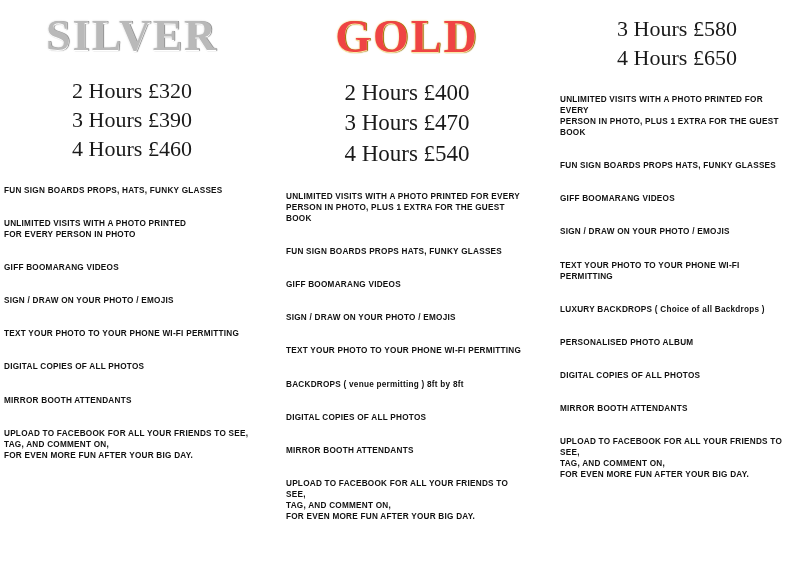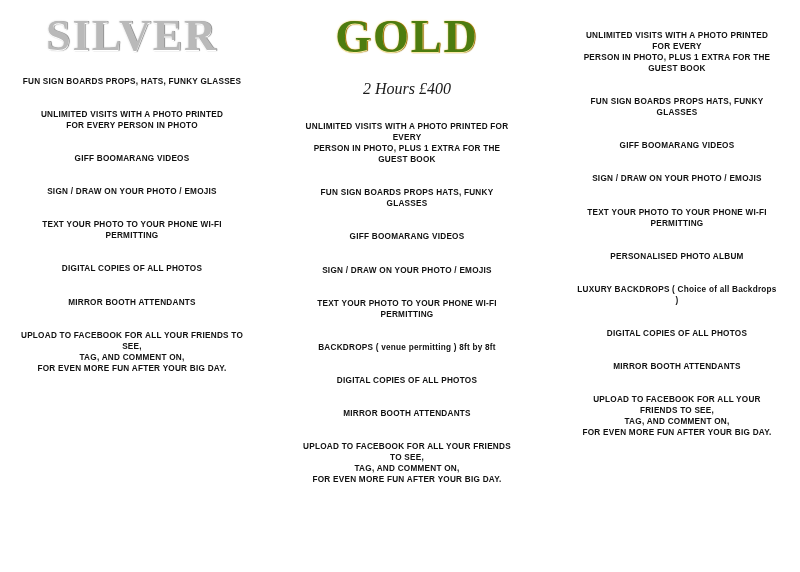--- a/index.html
+++ b/index.html
@@ -42,21 +42,21 @@
     font-size: 44px;
     color: #b9b9b9;
     text-shadow:
       0 1px 0 #ffffff,
       1px 0 0 #9a9a9a,
       0 0 2px #cfcfcf,
       1px 1px 1px #8e8e8e;
   }
   .tier-title.gold {
     font-size: 46px;
-    color: #4d7c0f;
+    color: #ef4444;
     text-shadow:
       0 1px 0 #fbe9a6,
       1px 0 0 #a87a0d,
       0 0 2px #e8c04c,
       1px 1px 1px #8a6408;
   }
   .tier-title.diamond {
     font-size: 33px;
     color: #a9adb4;
     letter-spacing: 2px;
@@ -74,94 +74,104 @@
     text-align: center;
   }
   .price-line {
     font-family: "Liberation Serif", serif;
     font-size: 23px;
     line-height: 1.32;
     color: #1a1a1a;
     white-space: nowrap;
   }
   .col-silver .price-line { font-size: 22px; }
-  .col-gold   .price-line { font-size: 16px; font-style: italic; }
+  .col-gold   .price-line { font-size: 23px; }
   .col-diamond .price-line { font-size: 22px; }
 
   .features {
-    margin: 16px;
+    margin: 0;
     padding: 0;
     list-style: none;
-    text-align: center;
   }
   .feature {
     font-family: "Liberation Sans", sans-serif;
     font-weight: bold;
     font-size: 8.2px;
     letter-spacing: 0.25px;
     line-height: 1.35;
     color: #111111;
     margin-bottom: 22px;
     white-space: pre-line;
   }
   .col-diamond .feature { margin-bottom: 22px; }
 </style>
 </head>
 <body>
 
 <div class="sheet">
 
   <div class="column col-silver">
     <div class="tier-title silver">SILVER</div>
+    <ul class="prices">
+      <li class="price-line">2 Hours £320</li>
+      <li class="price-line">3 Hours £390</li>
+      <li class="price-line">4 Hours £460</li>
+    </ul>
     <ul class="features">
       <li class="feature">FUN SIGN BOARDS PROPS, HATS, FUNKY GLASSES</li>
       <li class="feature">UNLIMITED VISITS WITH A PHOTO PRINTED
 FOR EVERY PERSON IN PHOTO</li>
       <li class="feature">GIFF BOOMARANG VIDEOS</li>
       <li class="feature">SIGN / DRAW ON YOUR PHOTO / EMOJIS</li>
       <li class="feature">TEXT YOUR PHOTO TO YOUR PHONE   WI-FI PERMITTING</li>
       <li class="feature">DIGITAL COPIES OF ALL PHOTOS</li>
       <li class="feature">MIRROR BOOTH ATTENDANTS</li>
       <li class="feature">UPLOAD TO FACEBOOK FOR ALL YOUR FRIENDS TO SEE,
 TAG, AND COMMENT ON,
 FOR EVEN MORE FUN AFTER YOUR BIG DAY.</li>
     </ul>
   </div>
 
   <div class="column col-gold">
     <div class="tier-title gold">GOLD</div>
     <ul class="prices">
       <li class="price-line">2 Hours £400</li>
+      <li class="price-line">3 Hours £470</li>
+      <li class="price-line">4 Hours £540</li>
     </ul>
     <ul class="features">
       <li class="feature">UNLIMITED VISITS WITH A PHOTO PRINTED FOR EVERY
 PERSON IN PHOTO, PLUS 1 EXTRA FOR THE GUEST BOOK</li>
       <li class="feature">FUN SIGN BOARDS PROPS HATS, FUNKY GLASSES</li>
       <li class="feature">GIFF BOOMARANG VIDEOS</li>
       <li class="feature">SIGN / DRAW ON YOUR PHOTO / EMOJIS</li>
       <li class="feature">TEXT YOUR PHOTO TO YOUR PHONE   WI-FI PERMITTING</li>
       <li class="feature">BACKDROPS      ( venue permitting ) 8ft by 8ft</li>
       <li class="feature">DIGITAL COPIES OF ALL PHOTOS</li>
       <li class="feature">MIRROR BOOTH ATTENDANTS</li>
       <li class="feature">UPLOAD TO FACEBOOK FOR ALL YOUR FRIENDS TO SEE,
 TAG, AND COMMENT ON,
 FOR EVEN MORE FUN AFTER YOUR BIG DAY.</li>
     </ul>
   </div>
 
   <div class="column col-diamond">
+    <ul class="prices">
+      <li class="price-line">3 Hours £580</li>
+      <li class="price-line">4 Hours £650</li>
+    </ul>
     <ul class="features">
       <li class="feature">UNLIMITED VISITS WITH A PHOTO PRINTED FOR EVERY
 PERSON IN PHOTO, PLUS 1 EXTRA FOR THE GUEST BOOK</li>
       <li class="feature">FUN SIGN BOARDS PROPS HATS, FUNKY GLASSES</li>
       <li class="feature">GIFF BOOMARANG VIDEOS</li>
       <li class="feature">SIGN / DRAW ON YOUR PHOTO / EMOJIS</li>
       <li class="feature">TEXT YOUR PHOTO TO YOUR PHONE   WI-FI PERMITTING</li>
+      <li class="feature">LUXURY BACKDROPS      ( Choice of all Backdrops )</li>
       <li class="feature">PERSONALISED PHOTO ALBUM</li>
-      <li class="feature">LUXURY BACKDROPS      ( Choice of all Backdrops )</li>
       <li class="feature">DIGITAL COPIES OF ALL PHOTOS</li>
       <li class="feature">MIRROR BOOTH ATTENDANTS</li>
       <li class="feature">UPLOAD TO FACEBOOK FOR ALL YOUR FRIENDS TO SEE,
 TAG, AND COMMENT ON,
 FOR EVEN MORE FUN AFTER YOUR BIG DAY.</li>
     </ul>
   </div>
 
 </div>
 

